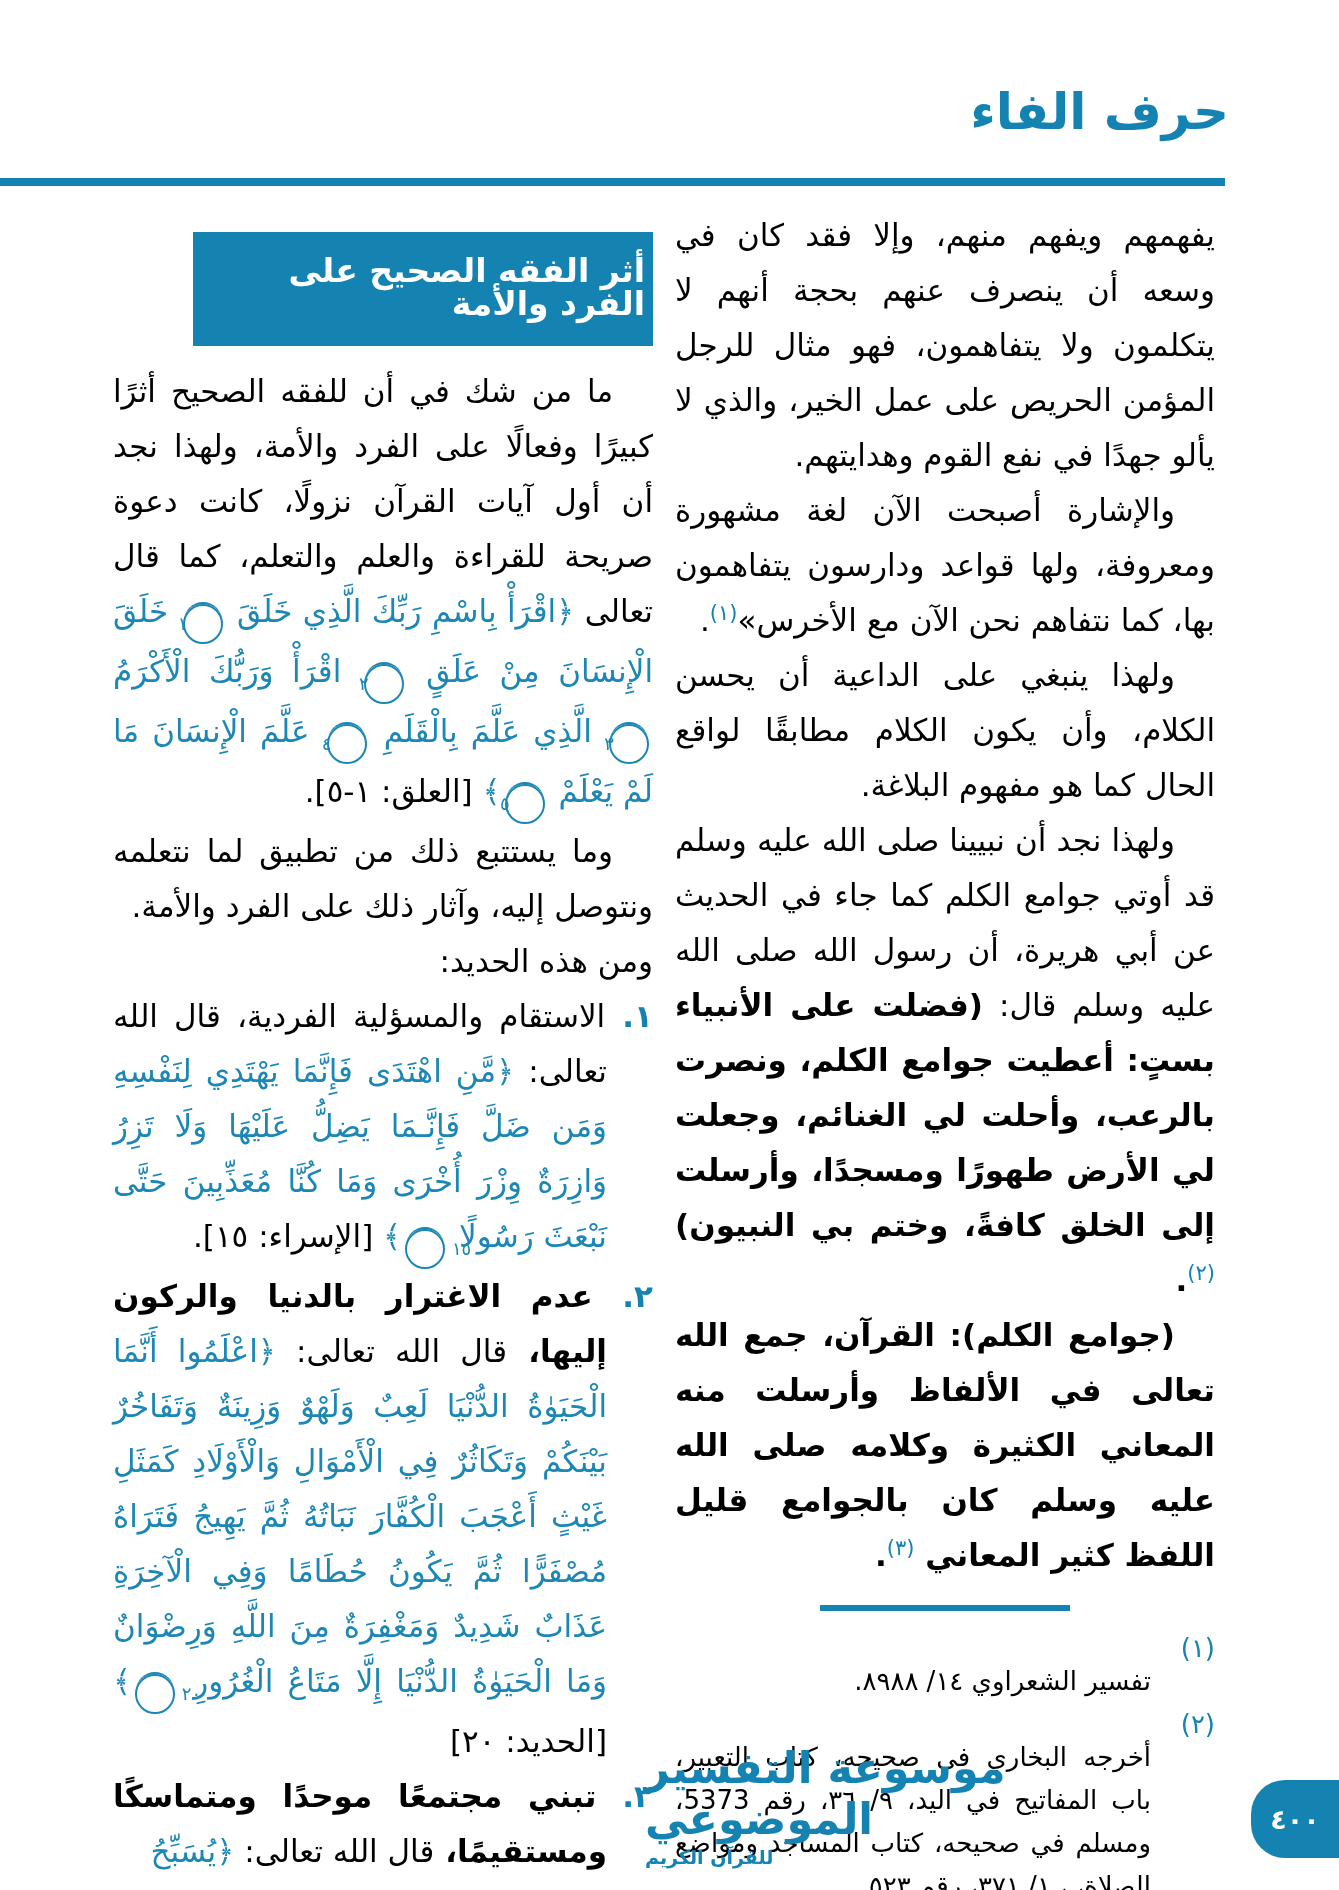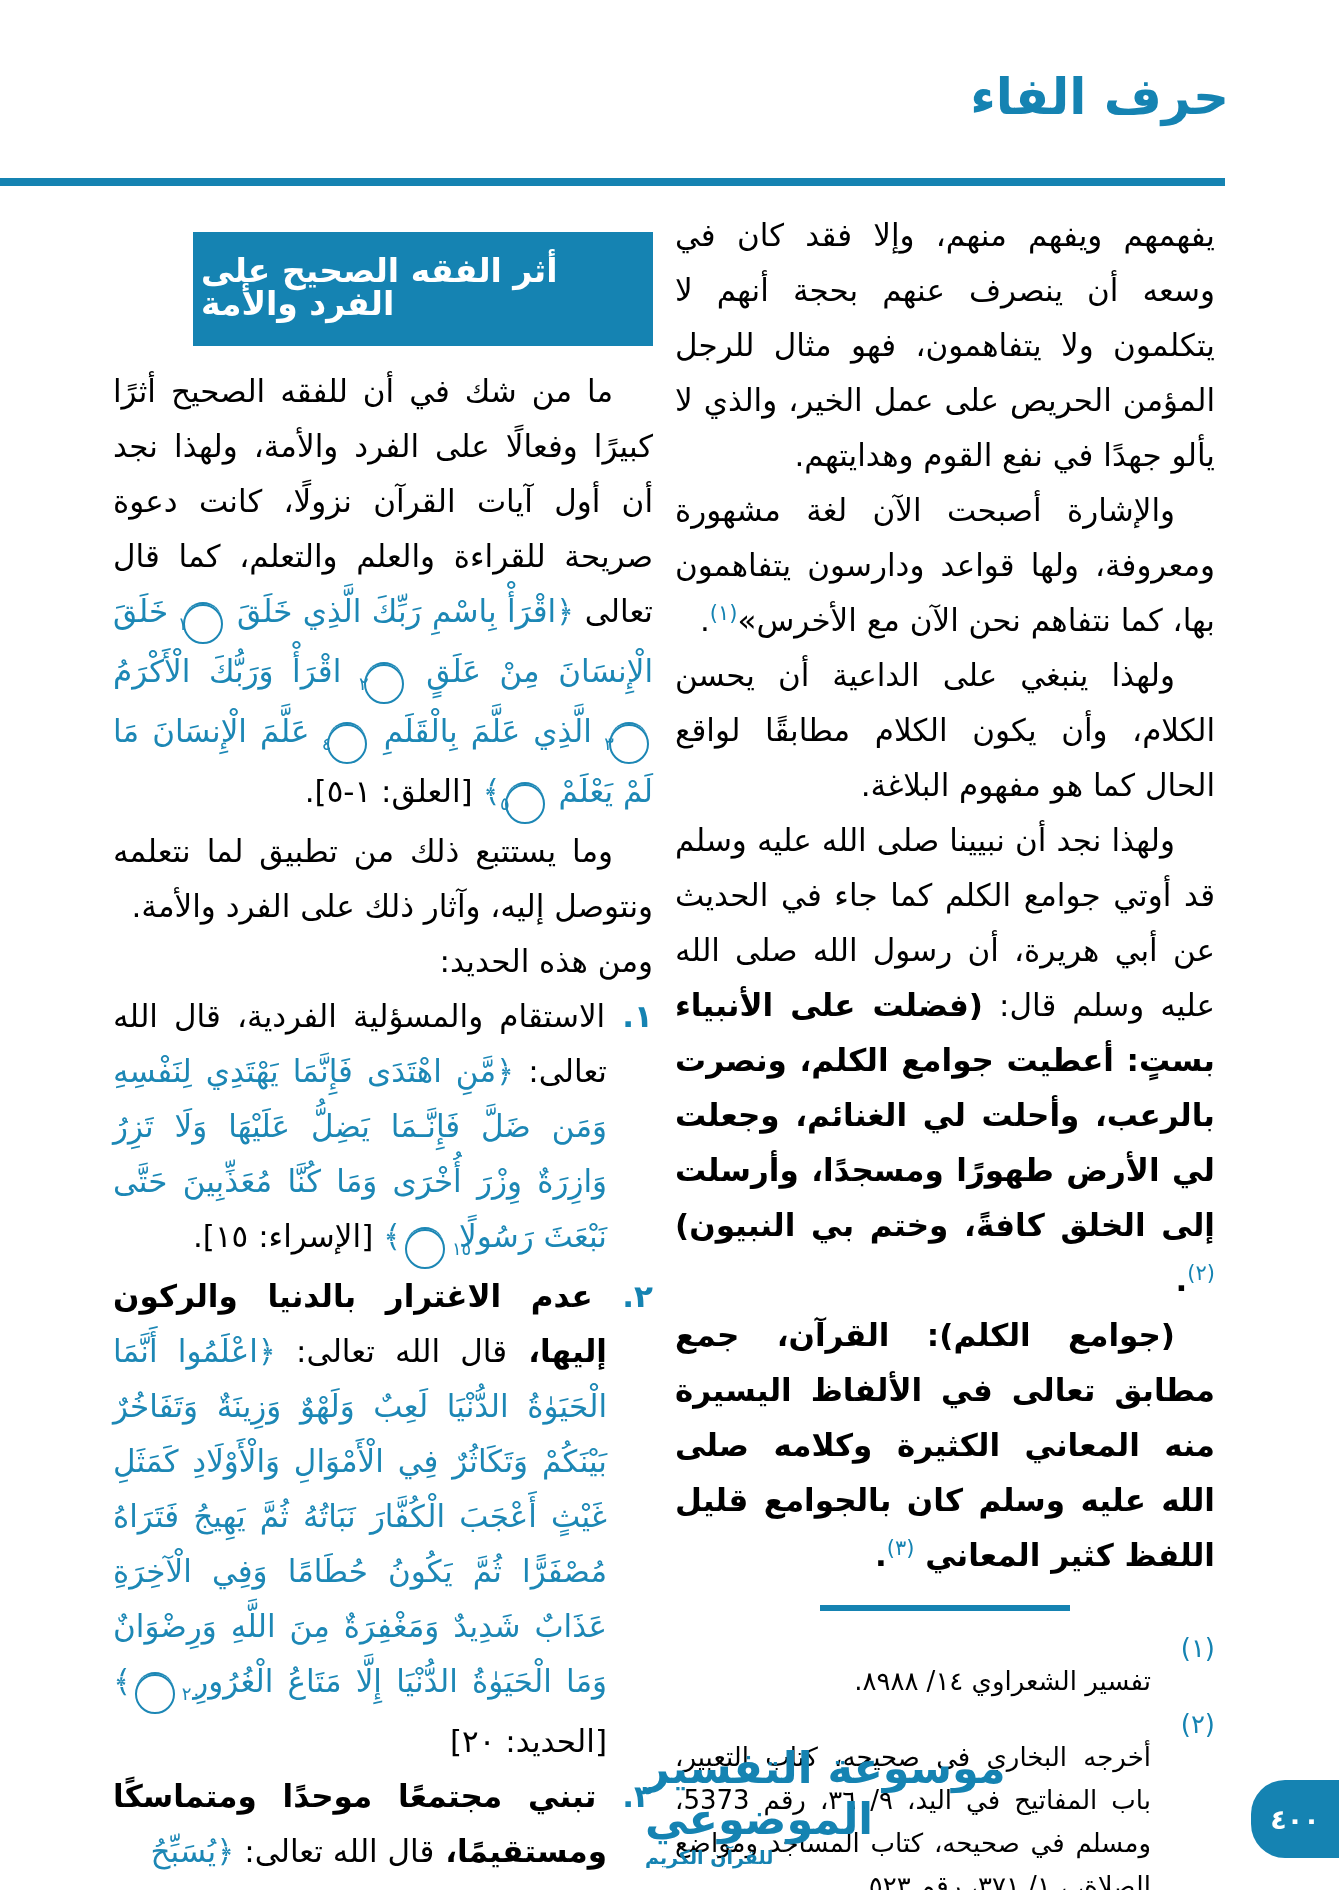--- a/index.html
+++ b/index.html
@@ -12,21 +12,21 @@
     width:1339px;height:1890px;
     background:#ffffff;
     margin:0 auto;
     overflow:hidden;
     direction:rtl;
     font-family:"DejaVu Sans",sans-serif;
     color:#000;
   }
   
   .header-title{
-    position:absolute;top:72px;right:110px;
+    position:absolute;top:87px;right:110px;
     color:var(--teal);
     font-size:50px;font-weight:bold;
     line-height:1;
   }
   .header-rule{
     position:absolute;top:178px;left:0;right:114px;height:8px;
     background:var(--teal);
   }
   
   .columns{
@@ -53,21 +53,21 @@
     border:2px solid var(--quran);border-radius:50%;
     color:var(--quran);font-size:18px;line-height:1;
     margin:0 4px;vertical-align:-8px;
     box-shadow:0 -3px 0 -1px var(--quran);
   }
   
   .section-title{
     width:460px;
     background:var(--teal);color:#fff;
     font-weight:bold;font-size:33px;line-height:1;
-    text-align:left;
+    text-align:right;
     padding:22px 8px 26px;
     margin:24px 0 18px;
     box-sizing:border-box;
   }
   
   .fn-rule{
     width:250px;height:6px;background:var(--teal);
     margin:22px auto 16px;
   }
   .footnotes{font-size:26px;line-height:43px;}
@@ -100,21 +100,21 @@
   <div class="header-rule"></div>
 
   <div class="columns">
 
     <div class="col">
       <div>
           <p class="para"><span class="run-body">يفهمهم ويفهم منهم، وإلا فقد كان في وسعه أن ينصرف عنهم بحجة أنهم لا يتكلمون ولا يتفاهمون، فهو مثال للرجل المؤمن الحريص على عمل الخير، والذي لا يألو جهدًا في نفع القوم وهدايتهم.</span></p>
           <p class="para indent"><span class="run-body">والإشارة أصبحت الآن لغة مشهورة ومعروفة، ولها قواعد ودارسون يتفاهمون بها، كما نتفاهم نحن الآن مع الأخرس»</span><span class="run-sup">(١)</span><span class="run-body">.</span></p>
           <p class="para indent"><span class="run-body">ولهذا ينبغي على الداعية أن يحسن الكلام، وأن يكون الكلام مطابقًا لواقع الحال كما هو مفهوم البلاغة.</span></p>
           <p class="para indent"><span class="run-body">ولهذا نجد أن نبيينا صلى الله عليه وسلم قد أوتي جوامع الكلم كما جاء في الحديث عن أبي هريرة، أن رسول الله صلى الله عليه وسلم قال: </span><span class="run-bold">(فضلت على الأنبياء بستٍ: أعطيت جوامع الكلم، ونصرت بالرعب، وأحلت لي الغنائم، وجعلت لي الأرض طهورًا ومسجدًا، وأرسلت إلى الخلق كافةً، وختم بي النبيون) </span><span class="run-sup">(٢)</span><span class="run-bold">.</span></p>
-          <p class="para indent"><span class="run-bold">(جوامع الكلم): القرآن، جمع مطابق تعالى في الألفاظ اليسيرة منه المعاني الكثيرة وكلامه صلى الله عليه وسلم كان بالجوامع قليل اللفظ كثير المعاني </span><span class="run-sup">(٣)</span><span class="run-bold">.</span></p>
+          <p class="para indent"><span class="run-bold">(جوامع الكلم): القرآن، جمع الله تعالى في الألفاظ وأرسلت منه المعاني الكثيرة وكلامه صلى الله عليه وسلم كان بالجوامع قليل اللفظ كثير المعاني </span><span class="run-sup">(٣)</span><span class="run-bold">.</span></p>
         </div>
       <div class="fn-rule"></div>
       <div class="footnotes">
           <div class="footnote">
             <span class="fn-marker">(١)</span>
             <span class="fn-text">تفسير الشعراوي ١٤/ ٨٩٨٨.</span>
           </div>
           <div class="footnote">
             <span class="fn-marker">(٢)</span>
             <span class="fn-text">أخرجه البخاري في صحيحه، كتاب التعبير، باب المفاتيح في اليد، ٩/ ٣٦، رقم 5373، ومسلم في صحيحه، كتاب المساجد ومواضع الصلاة، ، ١/ ٣٧١، رقم ٥٢٣.</span>

